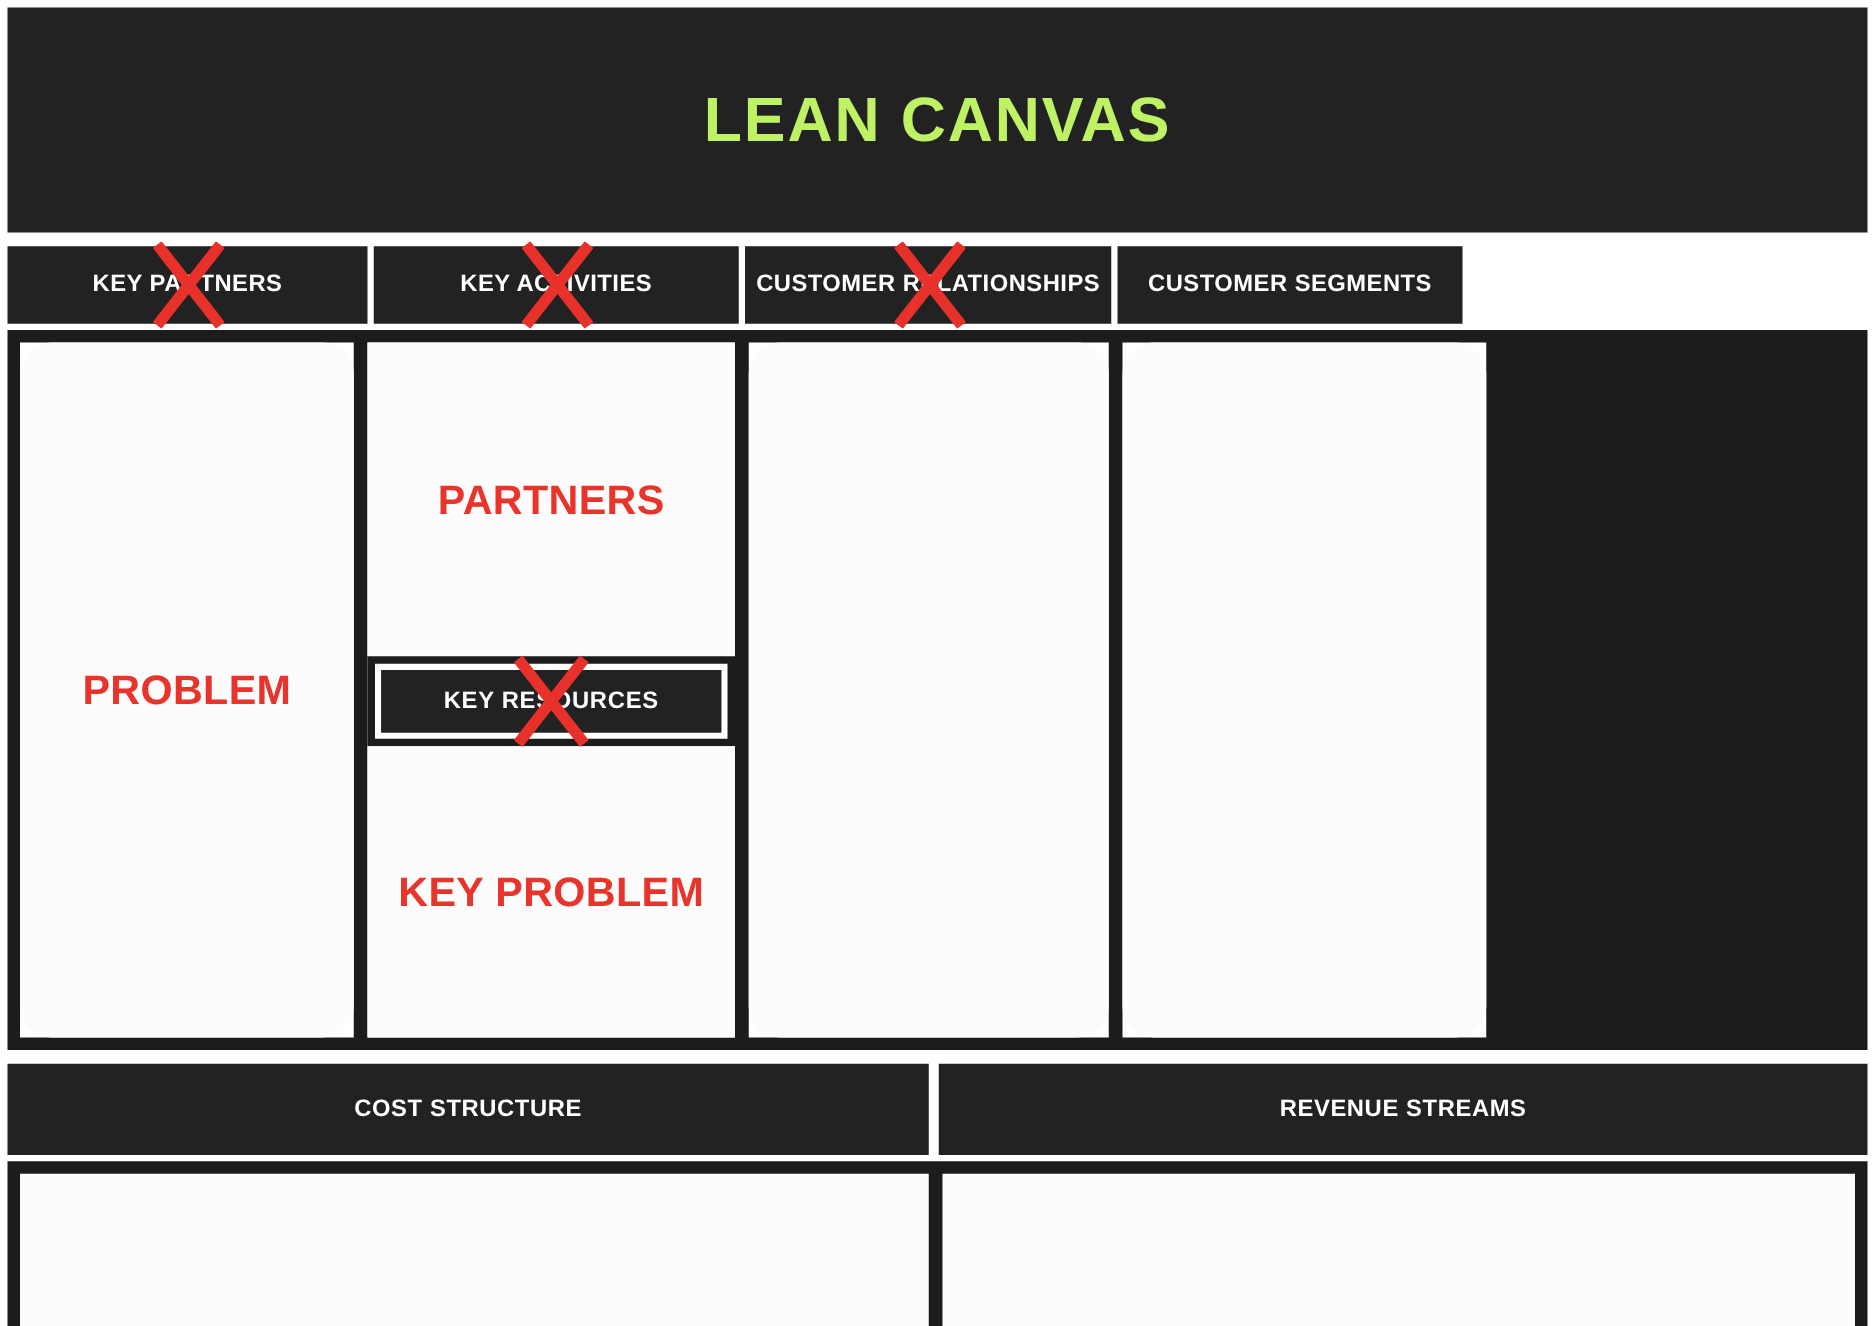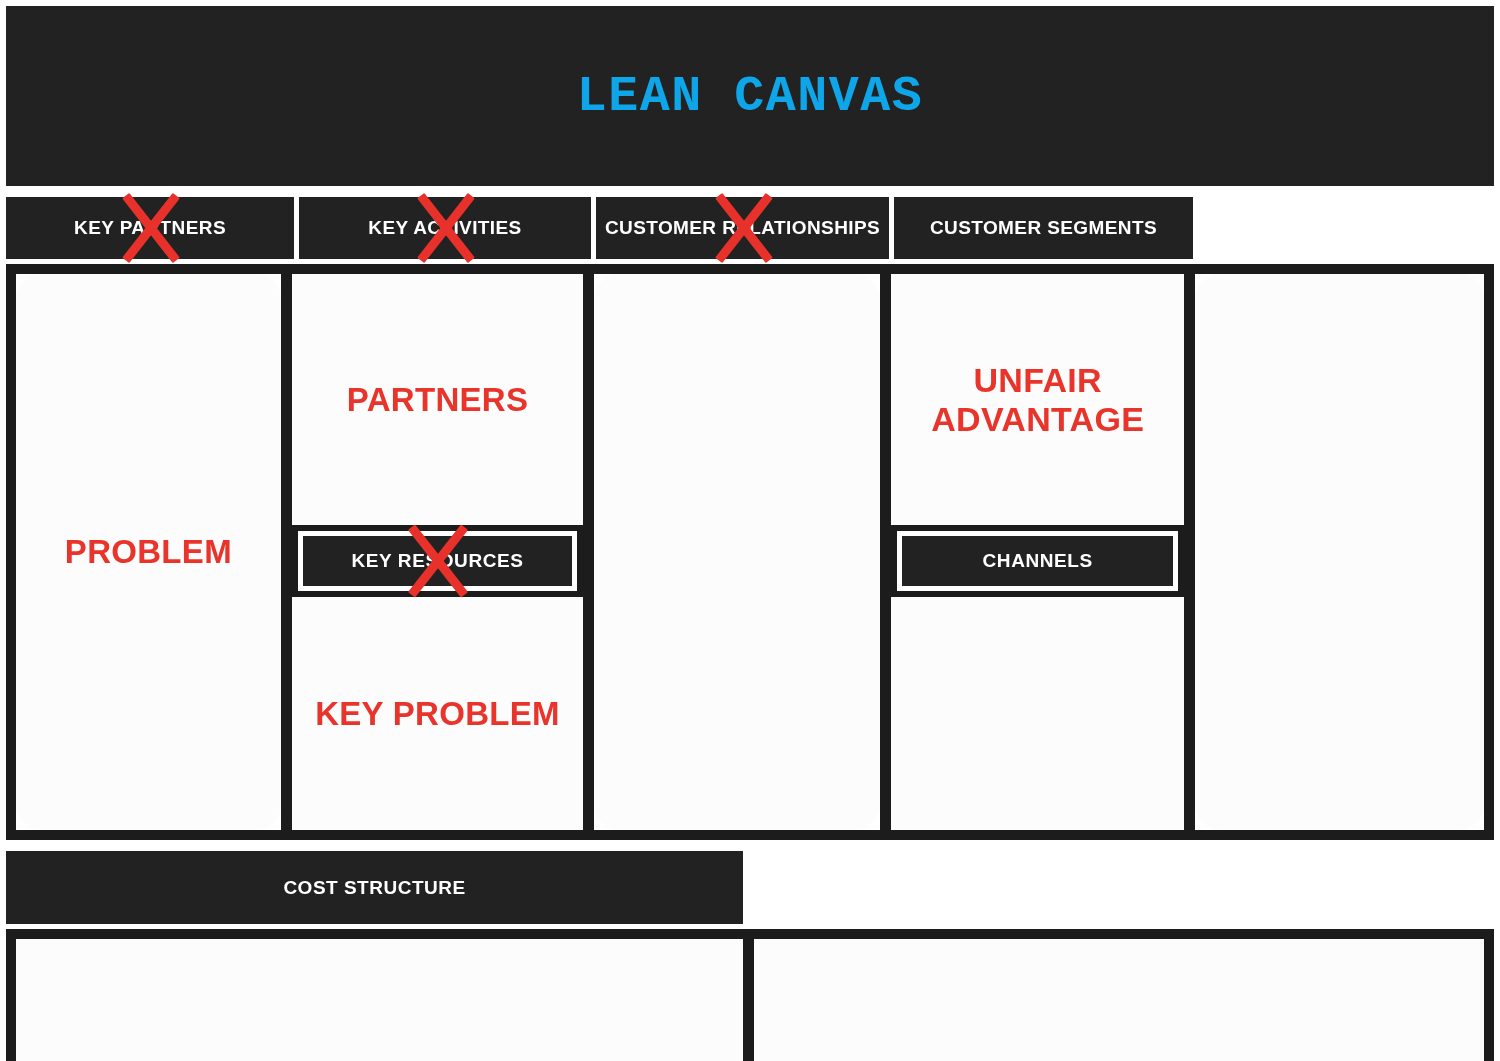--- a/index.html
+++ b/index.html
@@ -29,25 +29,25 @@
     left: 6px;
     top: 6px;
     width: 1488px;
     height: 180px;
     background: #222222;
     display: flex;
     align-items: center;
     justify-content: center;
   }
   .title-text {
-    color: #0ea5e9;
+    color: #bef264;
     font-size: 50px;
     font-weight: bold;
     letter-spacing: 1.5px;
-    font-family: Liberation Mono, monospace;
+    font-family: Liberation Sans, sans-serif;
   }
 
   
   .header-strip {
     position: absolute;
     left: 6px;
     top: 197px;
     width: 1488px;
     height: 62px;
     display: flex;
@@ -59,21 +59,21 @@
     align-items: center;
     justify-content: center;
     margin-right: 5px;
     overflow: visible;
   }
   .hdr:last-child { margin-right: 0; }
   .hdr-w1 { width: 288px; }   
   .hdr-w2 { width: 292px; }   
   .hdr-w3 { width: 299px; }   
   .hdr-w4 { width: 293px; }   
-  .hdr-w5 { width: 299px; justify-content: center; }   
+  .hdr-w5 { width: 276px; justify-content: center; }   
   .hdr-label {
     color: #ffffff;
     font-size: 19px;
     font-weight: bold;
     letter-spacing: 0.4px;
     white-space: nowrap;
     position: relative;
     z-index: 1;
   }
 
@@ -315,49 +315,36 @@
         <span class="cell-label">KEY PROBLEM</span>
       </div>
     </div>
 
     <div class="col col-value">
       <div class="cell cell-full">
         <span class="cell-label"></span>
       </div>
     </div>
 
-    <div class="col col-unfair">
-      <div class="cell cell-top">
-        <span class="cell-label cell-label-lg">
-          <span>UNFAIR</span><br>
-          <span>ADVANTAGE</span>
-        </span>
-      </div>
-      <div class="band-wrap">
-        <div class="band">
-          <div class="band-inner">
-            <span class="band-label">CHANNELS</span>
-          </div>
-        </div>
-      </div>
-      <div class="cell cell-bottom"></div>
-    </div>
 
     <div class="col col-segments">
       <div class="cell cell-full">
         <span class="cell-label"></span>
       </div>
     </div>
 
   </div>
 
   <div class="bottom-strip">
     <div class="bhdr bhdr-left">
       <span class="bhdr-label">COST STRUCTURE</span>
     </div>
+    <div class="bhdr bhdr-right">
+      <span class="bhdr-label">REVENUE STREAMS</span>
+    </div>
   </div>
 
   <div class="bottom-body">
     <div class="bcell bcell-left"></div>
     <div class="bcell bcell-right"></div>
   </div>
 
 </div>
 
 </body></html>

